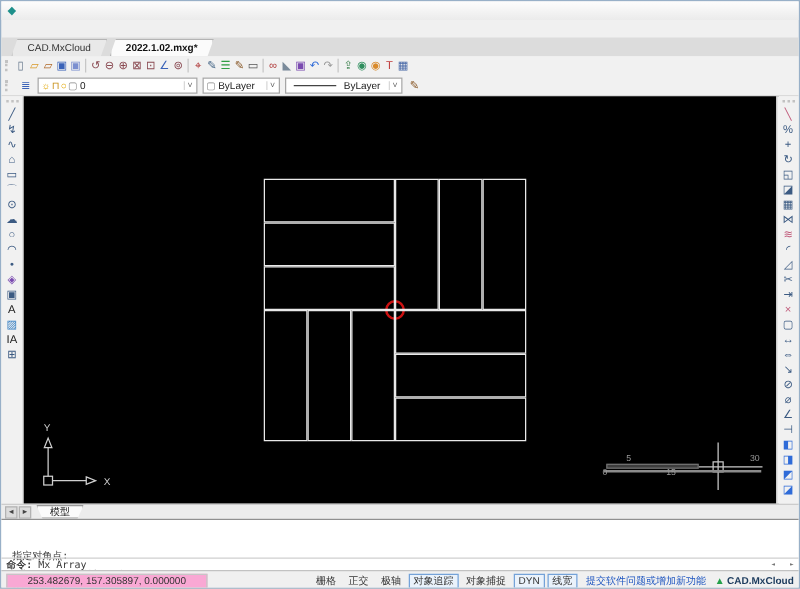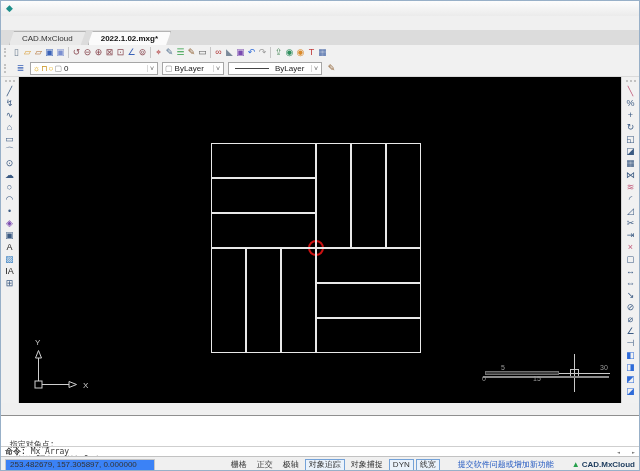--- a/index.html
+++ b/index.html
@@ -69,27 +69,27 @@
   .command{position:absolute;top:414px;left:0;width:100%;height:41px;background:#fff;
     border-top:1px solid #8f8f8f;font-family:"DejaVu Sans Mono",monospace;font-size:8px;color:#3a3a3a}
   .cmd-history{padding:2px 0 0 4px;white-space:pre;line-height:7.5px}
   .cmd-line{height:7.5px}
   .cmd-prompt{position:absolute;bottom:0;left:0;right:0;height:10px;border-top:1px solid #cfcfcf;
     padding-left:4px;display:flex;align-items:center;white-space:pre}
   .cmd-scroll{position:absolute;right:4px;bottom:1px;display:flex;gap:12px;font-size:5px;color:#777}
 
   .statusbar{position:absolute;top:455px;left:0;width:100%;height:16px;background:#f0f0f0;
     border-top:1px solid #c2c2c2;display:flex;align-items:center;font-size:8px;color:#333;padding:0 4px;gap:3px}
-  .coords{border:1px solid #c6c6c6;background:#3b82f6;height:12px;display:flex;align-items:center;
-    padding:0 4px;min-width:150px}
+  .coords{border:1px solid #c6c6c6;background:#f9a8d4;height:12px;display:flex;align-items:center;
+    padding:0 16px;min-width:150px}
   .spacer{flex:1}
   .toggles{display:flex;align-items:center;gap:2px}
   .toggle{padding:0 3px;height:12px;display:flex;align-items:center;border:1px solid transparent;cursor:default}
   .toggle.active{border:1px solid #74a2d8;background:#eaf2fb}
-  .status-link{color:#2057c0;margin:0 15px;cursor:pointer}
+  .status-link{color:#2057c0;margin:0 4px;cursor:pointer}
   .brand{display:flex;align-items:center;gap:2px;color:#1b3a5c;font-weight:bold}
   .brand-icon{color:#24a04a;font-size:8px}
 </style>
 </head>
 <body>
 
 <div id="app">
 
   <div class="titlebar">
     <span class="app-icon">◆</span>
@@ -259,20 +259,25 @@
         <span class="side-icon" style="color: rgb(59, 90, 130);">⌀</span>
         <span class="side-icon" style="color: rgb(59, 90, 130);">∠</span>
         <span class="side-icon" style="color: rgb(59, 90, 130);">⊣</span>
         <span class="side-icon" style="color: rgb(47, 107, 216);">◧</span>
         <span class="side-icon" style="color: rgb(47, 107, 216);">◨</span>
         <span class="side-icon" style="color: rgb(47, 107, 216);">◩</span>
         <span class="side-icon" style="color: rgb(47, 107, 216);">◪</span>
       </div>
   </div>
 
+  <div class="modelbar">
+    <span class="nav-btn">◄</span>
+    <span class="nav-btn">►</span>
+    <span class="model-tab">模型</span>
+  </div>
 
   <div class="command">
     <div class="cmd-history">
       
     <div class="cmd-line"> 指定对角点:</div><div class="cmd-line">命令: Mx_Array</div><div class="cmd-line">  找到 6 个, 总计 6 个</div><div class="cmd-line">选择[中心点]:</div></div>
     <div class="cmd-prompt">
       <span>命令:</span>
     </div>
     <div class="cmd-scroll">
       <span>◄</span>

